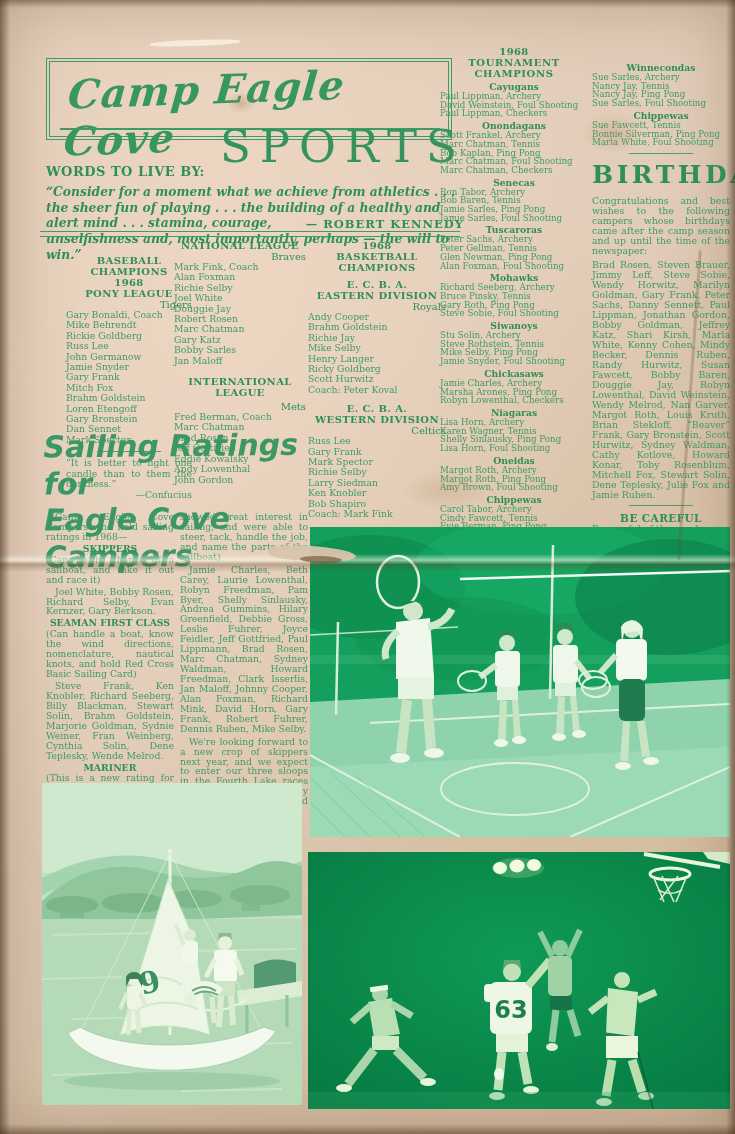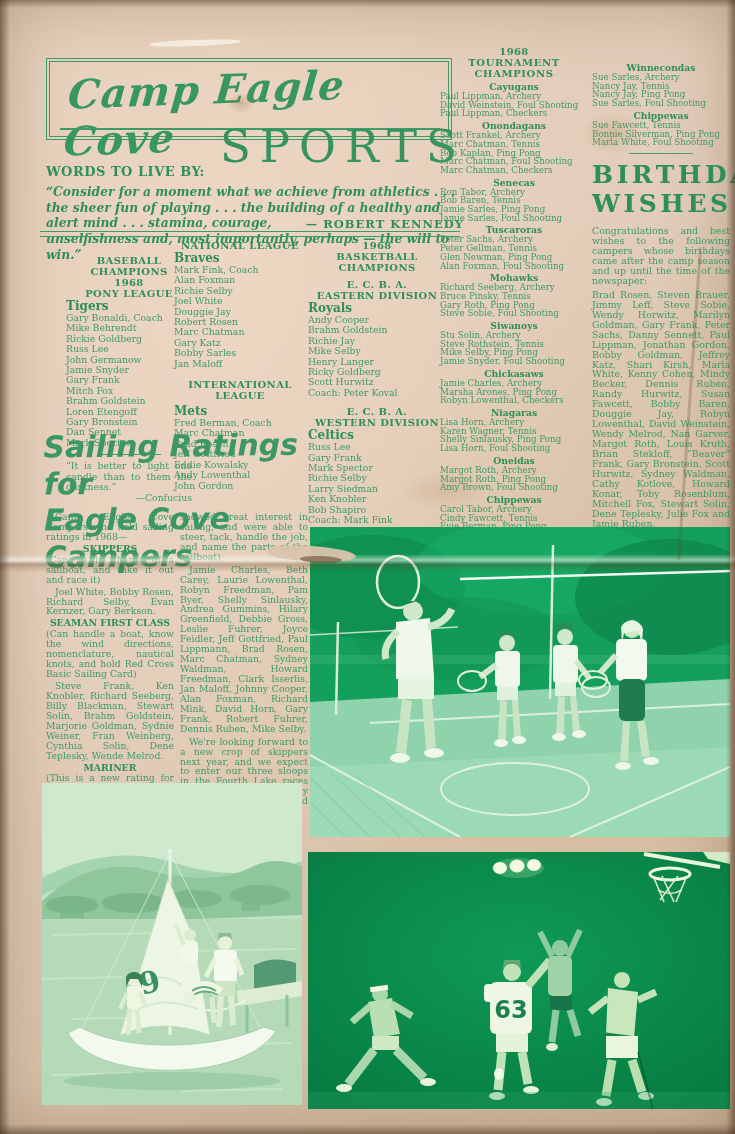--- a/index.html
+++ b/index.html
@@ -7,21 +7,21 @@
     font-family:"DejaVu Serif",serif;color:#3E9B69;
     background:
       radial-gradient(ellipse at 30% 22%, rgba(238,216,196,.9) 0%, rgba(0,0,0,0) 55%),
       radial-gradient(ellipse at 78% 70%, rgba(214,190,160,.8) 0%, rgba(0,0,0,0) 55%),
       linear-gradient(148deg,#e0cbb6 0%,#e3cebb 38%,#d9c3ac 70%,#ccb299 100%);
     box-shadow: inset 0 0 70px rgba(110,78,45,.38);}
   .abs{position:absolute;} .j{text-align:justify;}
   .roster{white-space:pre-line;}
   .small{font-size:9.3px;line-height:1.12;}
   .sec-head{font-size:10px;font-weight:bold;letter-spacing:.4px;color:#2E8F58;text-align:center;}
-  .team{font-size:12px;font-weight:bold;text-align:left;color:#2E8F58;}
+  .team{font-size:10px;font-weight:normal;text-align:right;color:#2E8F58;}
   .t-name{font-weight:bold;text-align:center;font-size:9.2px;color:#2E8F58;margin-top:2px;}
   .t-entries{font-size:8.7px;line-height:1.0;white-space:pre-line;}
   .divider{border-top:1.2px solid #4aa173;width:64px;margin:6px auto;}
   .double-rule{height:4px;border-top:1.5px solid #3E9B69;border-bottom:1.5px solid #3E9B69;}
   
   .logo-box{left:46px;top:58px;width:398px;height:74px;border:4.5px double #3E9B69;}
   .logo-script{position:absolute;left:16px;top:2px;font-style:italic;font-weight:bold;
     font-size:40px;transform:rotate(-2deg) skewX(-7deg);letter-spacing:1px;color:#38965f;}
   .logo-underline{position:absolute;left:10px;right:8px;bottom:6px;height:2px;background:#3E9B69;}
   .sports{left:220px;top:120px;width:240px;font-size:45px;letter-spacing:9px;color:#35935f;}
@@ -232,21 +232,20 @@
       </div>
     <div>
         <div class="t-name">Chippewas</div>
         <div class="t-entries">Sue Fawcett, Tennis
 Bonnie Silverman, Ping Pong
 Marla White, Foul Shooting</div>
       </div>
     <div class="divider"></div>
     <div class="bw-head">
       <span>BIRTHDAY</span><br>
-      <span>WISHES</span>
     </div>
     <div class="col5-txt" style="margin-top:7px;">Congratulations and best wishes to the following campers whose birthdays came after the camp season and up until the time of the newspaper:</div>
     <div class="col5-txt" style="margin-top:4px;">Brad Rosen, Steven Brauer, Jimmy Leff, Steve Sobie, Wendy Horwitz, Marilyn Goldman, Gary Frank, Peter Sachs, Danny Sennett, Paul Lippman, Jonathan Gordon, Bobby Goldman, Jeffrey Katz, Shari Kirsh, Marla White, Kenny Cohen, Mindy Becker, Dennis Ruben, Randy Hurwitz, Susan Fawcett, Bobby Baren, Douggie Jay, Robyn Lowenthal, David Weinstein, Wendy Melrod, Nan Garver, Margot Roth, Louis Kruth, Brian Stekloff, “Beaver” Frank, Gary Bronstein, Scott Hurwitz, Sydney Waldman, Cathy Kotlove, Howard Konar, Toby Rosenblum, Mitchell Fox, Stewart Solin, Dene Teplesky, Julie Fox and Jamie Ruben.</div>
     <div class="divider"></div>
     <div class="sec-head" style="font-size:10.5px;">BE CAREFUL</div>
     <div class="poem">Be careful of the words you say
 To keep them soft and sweet
 You never know from day to day
 Which ones you'll have to eat.</div>
   </div>

